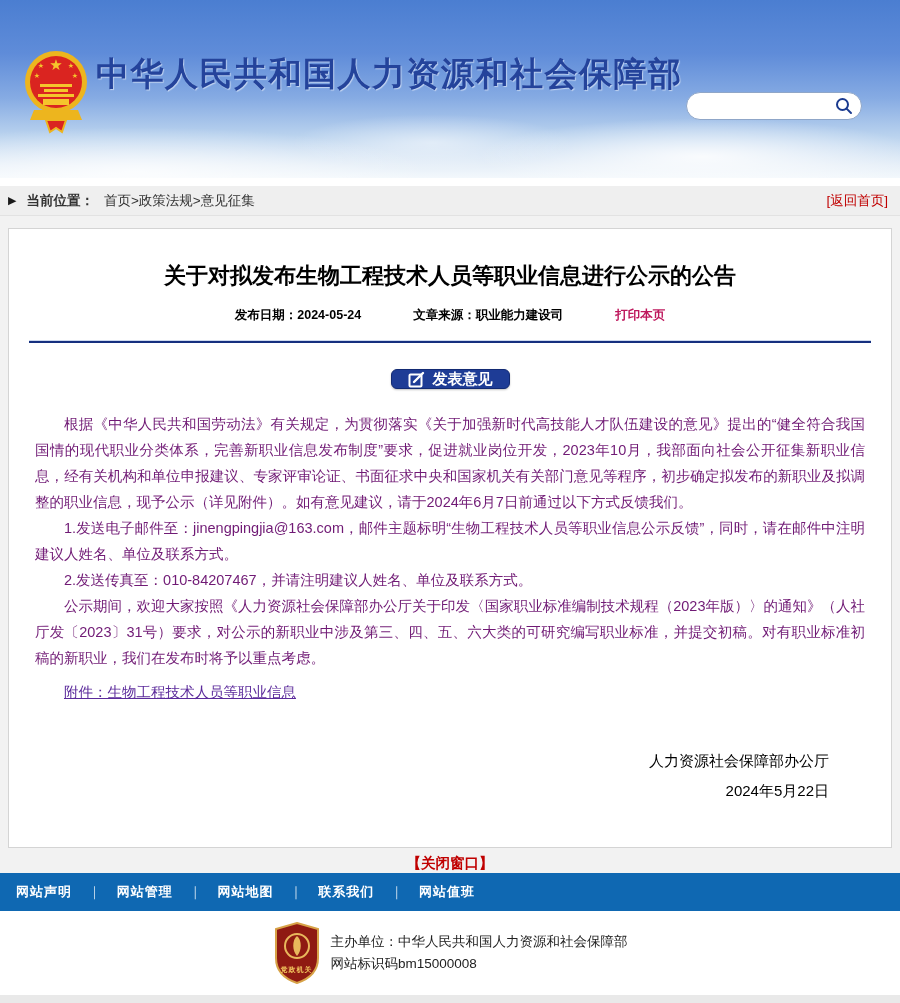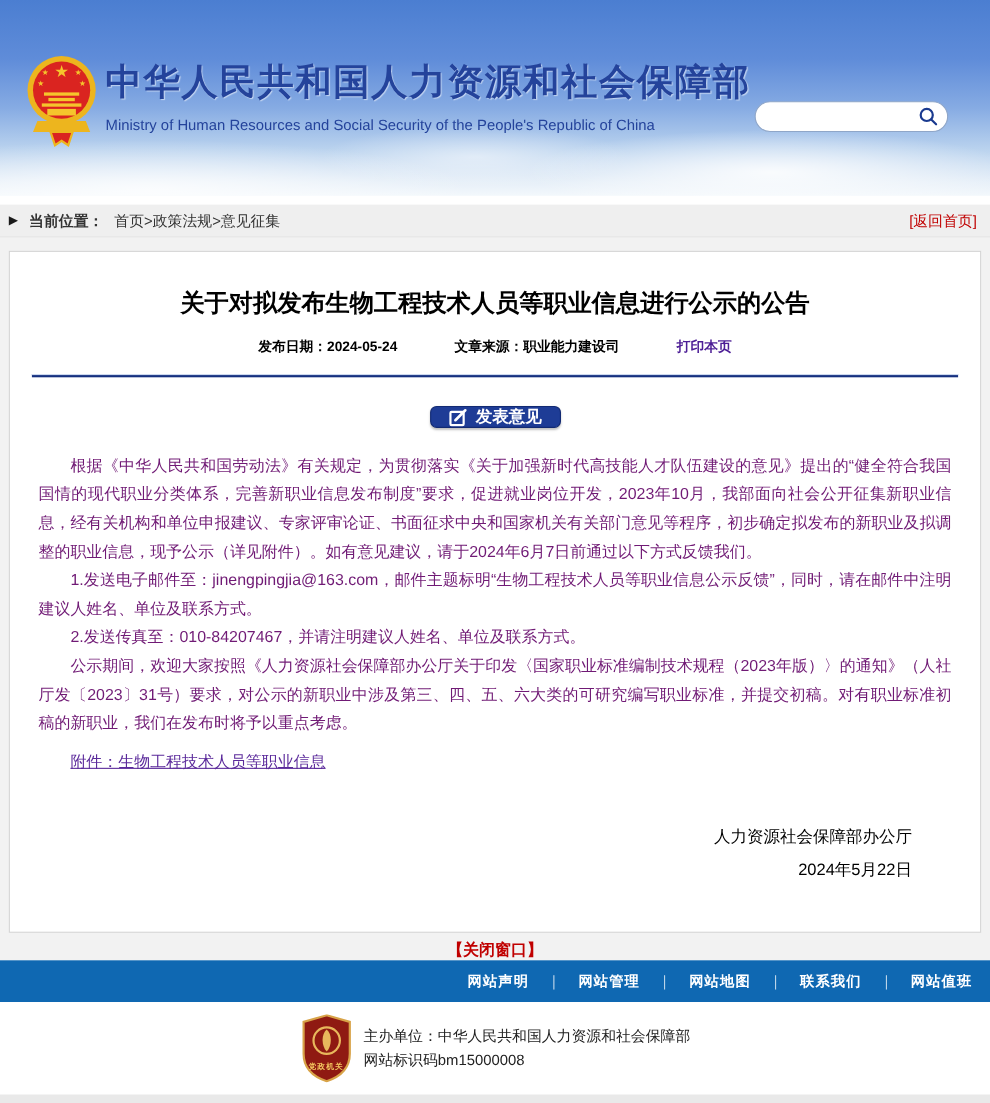--- a/index.html
+++ b/index.html
@@ -54,39 +54,39 @@
   
   .main-wrap { background:#f2f2f2; padding:12px 8px 25px; }
   .content-box {
     background:#fff; border:1px solid #d4d4d4; height:620px; position:relative;
   }
   .art-title { padding-top:32px; text-align:center; font-size:22px; font-weight:bold; color:#000; }
   .art-meta {
     margin-top:16px; display:flex; justify-content:center; gap:52px;
     font-size:12.5px; font-weight:bold; color:#000;
   }
-  .art-meta a { color:#4c1d95; text-decoration:none; }
+  .art-meta a { color:#be185d; text-decoration:none; }
   .divider { margin:16px 20px 0; height:3px; background:#16307f; border-top:1px solid #cdd9ef; }
   .comment-btn {
     margin:26px auto 0; display:flex; align-items:center; gap:8px;
     background:#1e3c96; color:#fff; border:1px solid #122a73; border-radius:6px;
     height:20px; padding:0 16px; font-size:15px; font-weight:bold; cursor:pointer;
     box-shadow:0 1px 2px rgba(0,0,0,.25);
   }
   .body-text { margin:22px 26px 0; font-size:14.5px; line-height:26px; color:#701a75; text-align:justify; }
   .body-text p { text-indent:2em; }
   .attachment { margin:12px 26px 0; font-size:14.5px; text-indent:2em; }
   .attachment a { color:#5b2a9b; text-decoration:underline; }
   .signature { margin-top:44px; padding-right:62px; text-align:right; font-size:15px; line-height:2; }
   .close-row { margin-top:48px; text-align:center; }
   .close-row a { color:#c00000; font-size:14.5px; font-weight:bold; text-decoration:none; }
 
   
   .footer-nav {
-    height:38px; background:#0f68b2; display:flex; align-items:center; justify-content:flex-end;
+    height:38px; background:#0f68b2; display:flex; align-items:center; justify-content:flex-start;
     font-size:13px; color:#fff;
   }
   .footer-nav a { color:#fff; text-decoration:none; margin:0 16px; font-weight:bold; letter-spacing:1px; }
   .footer-nav .sep { color:rgba(255,255,255,.85); }
   .footer-info {
     height:84px; background:#fff; display:flex; align-items:center; justify-content:center; gap:10px;
   }
   .badge { width:48px; height:62px; position:relative; flex:0 0 auto; }
   .badge-label {
     position:absolute; bottom:9px; left:0; right:0; text-align:center;
@@ -120,21 +120,20 @@
         <rect x="16" y="38" width="32" height="3" fill="#f5c52c"></rect>
         <rect x="20" y="43" width="24" height="3" fill="#f5c52c"></rect>
         <rect x="14" y="48" width="36" height="3" fill="#f5c52c"></rect>
         <rect x="19" y="53" width="26" height="6" fill="#f5c52c"></rect>
         <path d="M10 64 L54 64 L58 74 L6 74 Z" fill="#edb51e"></path>
         <path d="M22 74 L42 74 L38 86 L32 82 L26 86 Z" fill="#da2420" stroke="#edb51e" stroke-width="2"></path>
       </svg>
     </div>
     <div class="hdr-titles">
       <div class="hdr-cn">中华人民共和国人力资源和社会保障部</div>
-      <div class="hdr-en">Ministry of Human Resources and Social Security of the People's Republic of China</div>
     </div>
     <div class="searchbox">
       <input type="text" style="">
       <button class="search-btn">
         <svg width="18" height="18" viewBox="0 0 18 18">
           <circle cx="7.5" cy="7.5" r="5.5" fill="none" stroke="#1a3a8f" stroke-width="2"></circle>
           <line x1="11.6" y1="11.6" x2="16" y2="16" stroke="#1a3a8f" stroke-width="2" stroke-linecap="round"></line>
         </svg>
       </button>
     </div>

